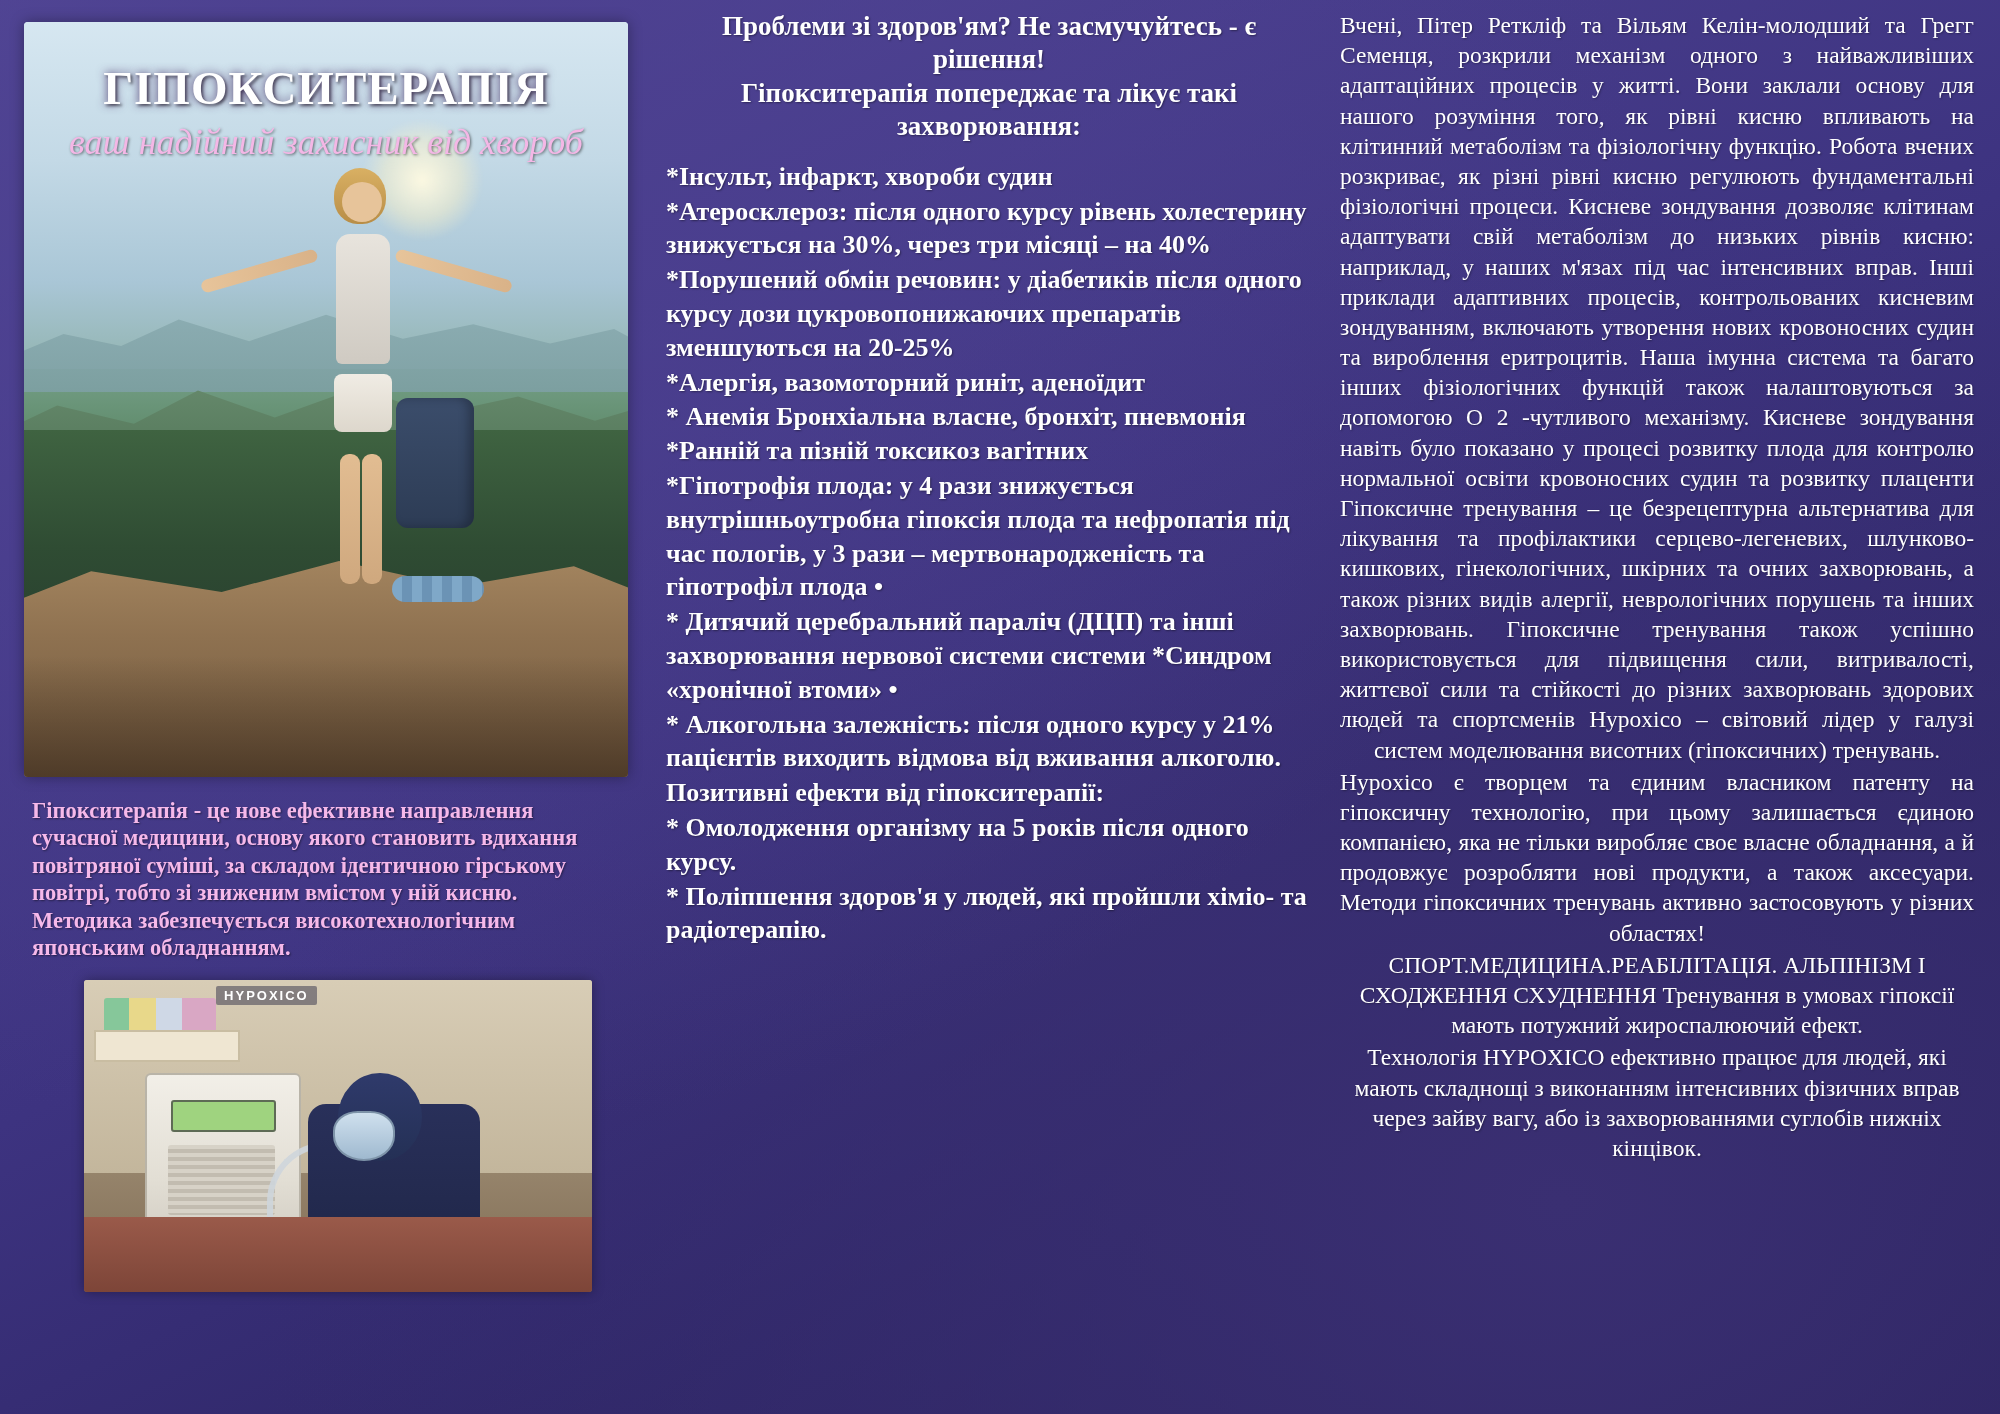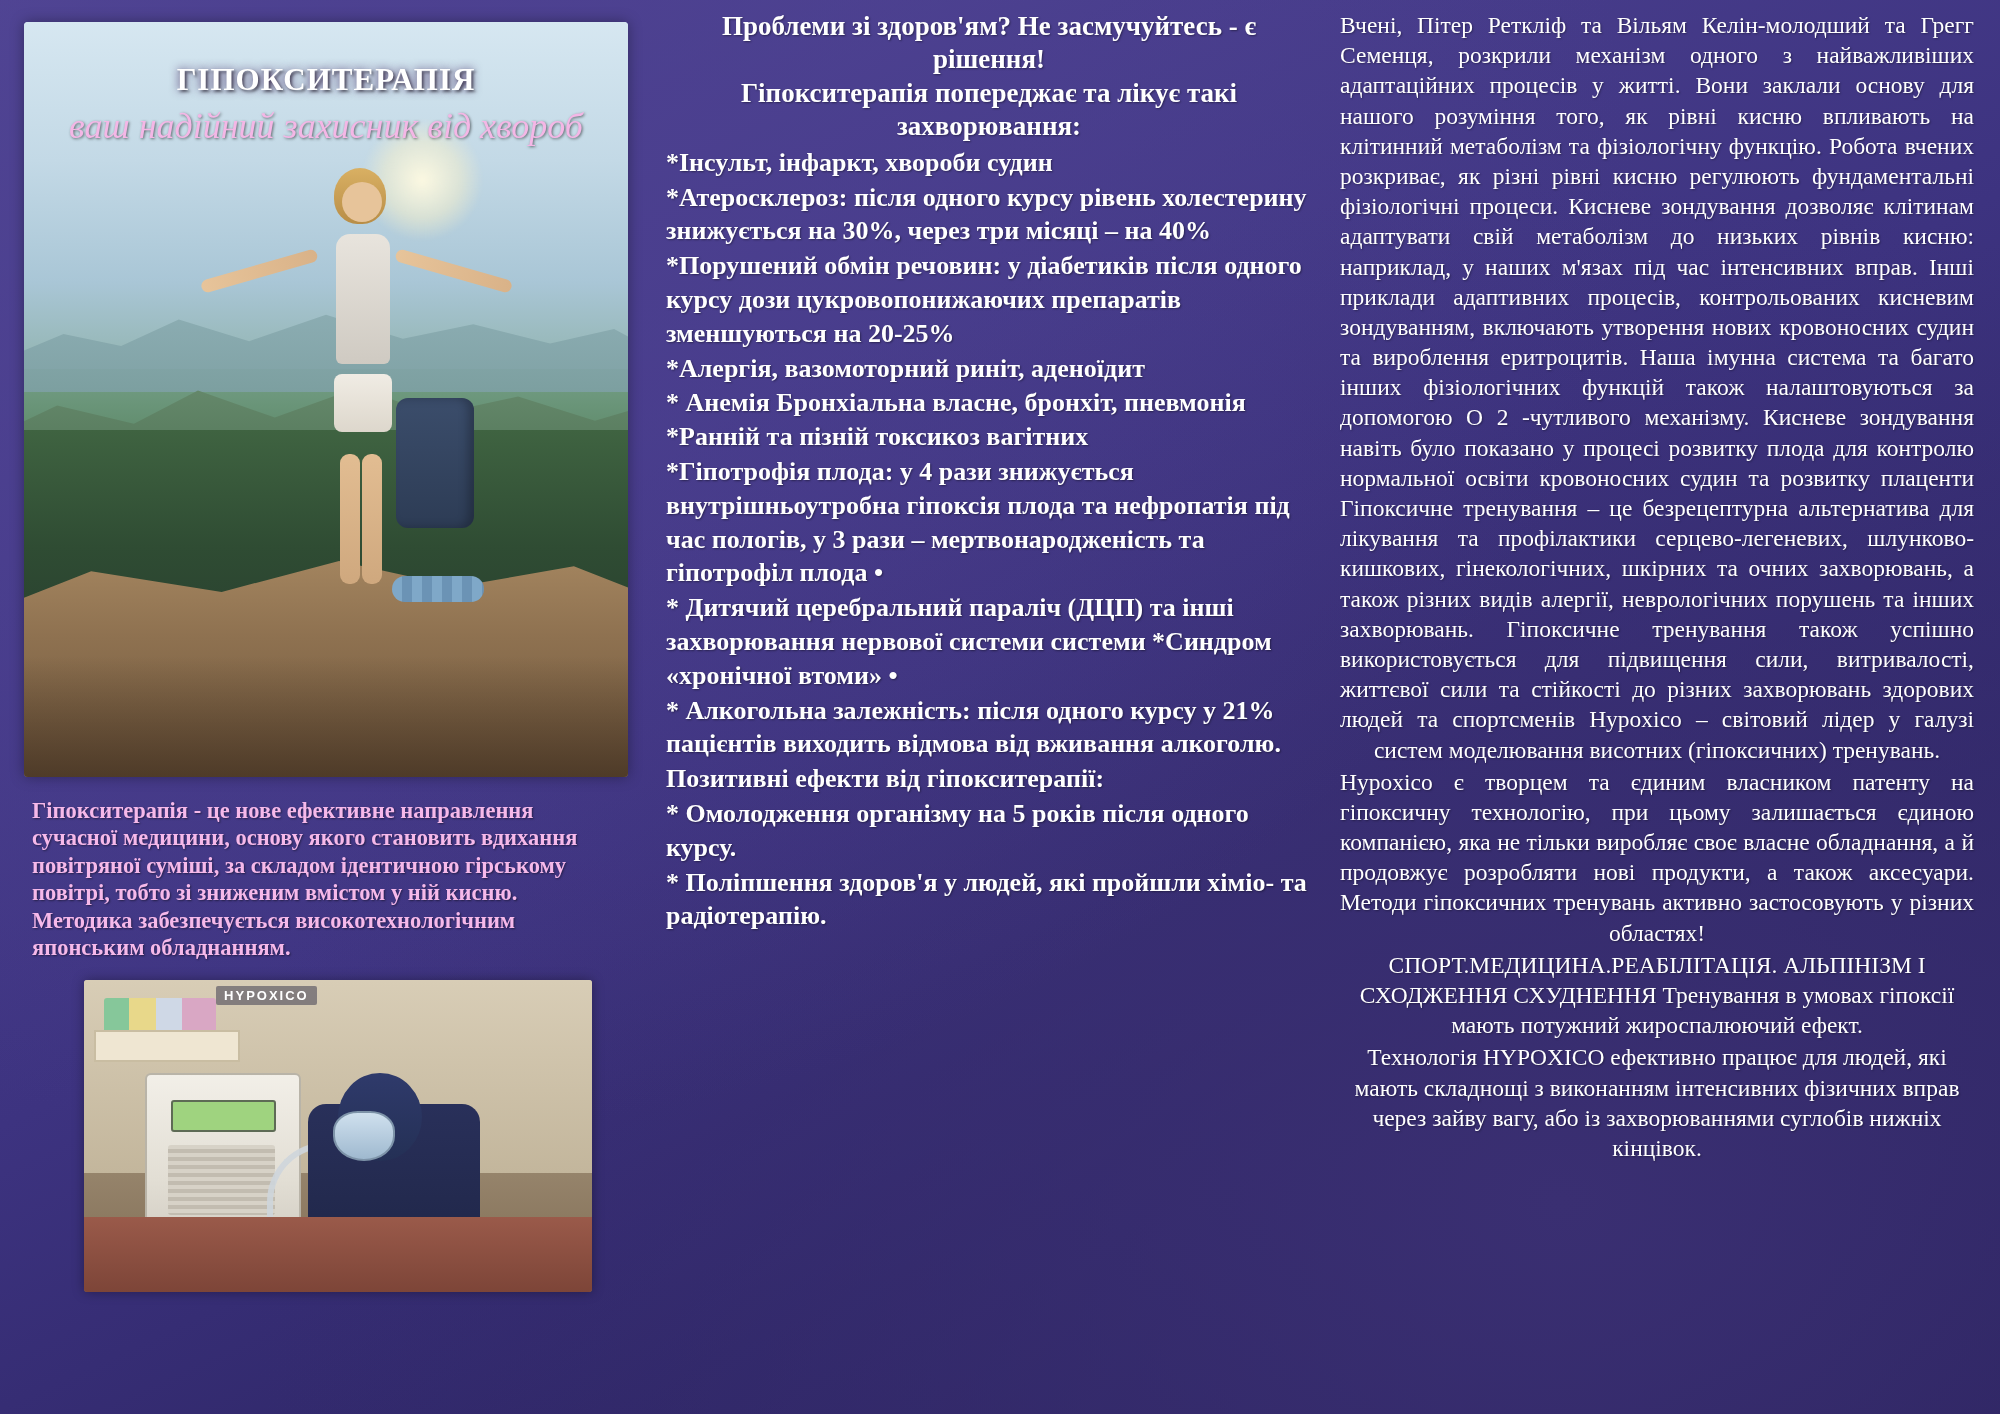--- a/index.html
+++ b/index.html
@@ -130,21 +130,21 @@
     background: repeating-linear-gradient(90deg, #7fa8c8 0 10px, #6b93b5 10px 20px);
   }
 
   .photo-top .title-wrap {
     position: absolute; left: 0; top: 42px; width: 100%;
     text-align: center;
   }
   .poster-title {
     font-family: "Liberation Serif", serif;
     font-weight: bold;
-    font-size: 31px;
+    font-size: 47px;
     letter-spacing: 1px;
     color: #ffffff;
     text-shadow: 0 0 10px rgba(60,30,90,0.8), 2px 2px 3px rgba(0,0,0,0.55);
     line-height: 1.05;
   }
   .poster-subtitle {
     margin-top: 8px;
     font-family: "Liberation Serif", serif;
     font-style: italic;
     font-size: 36px;
@@ -245,21 +245,21 @@
   }
   .mid-head {
     text-align: center;
     font-weight: bold;
     font-size: 27px;
     line-height: 1.24;
     color: #ffffff;
     text-shadow: 1px 1px 2px rgba(0,0,0,0.4);
   }
   .mid-body {
-    margin-top: 2px;
+    margin-top: 16px;
     font-weight: bold;
     font-size: 26px;
     line-height: 1.3;
     color: #ffffff;
     text-shadow: 1px 1px 2px rgba(0,0,0,0.4);
   }
   .mid-body p { margin: 0 0 1px 0; }
 
   
   .col-right {

